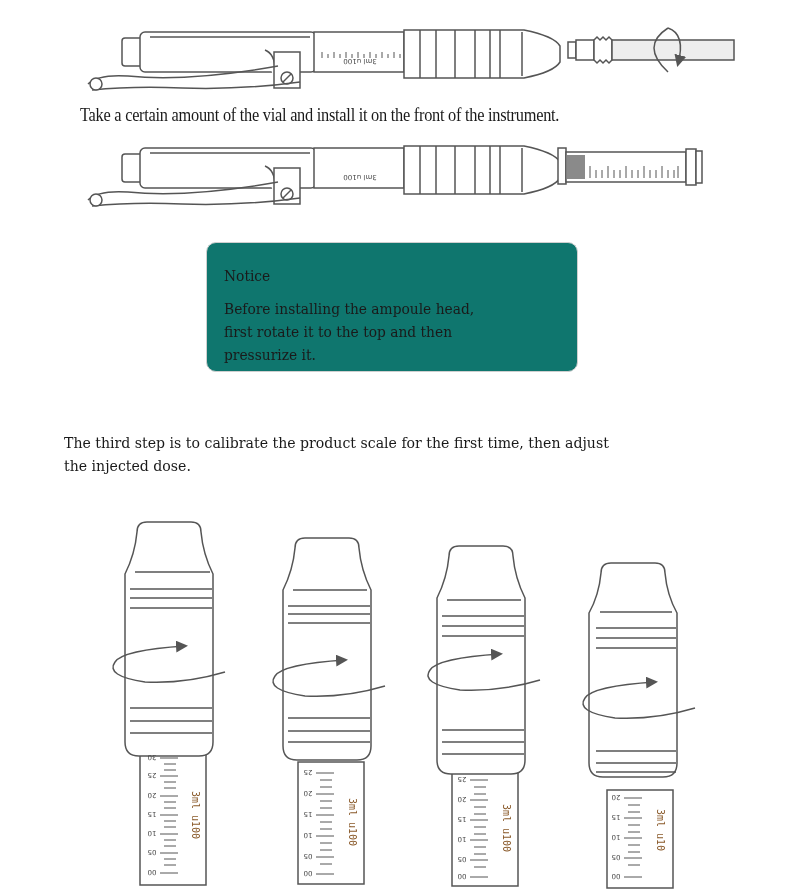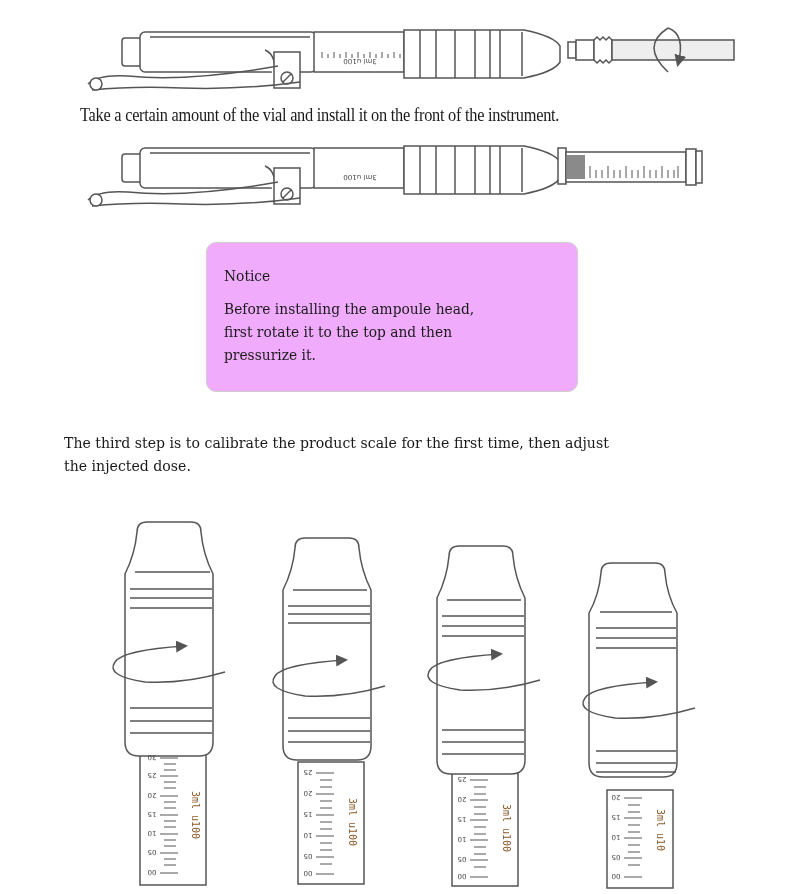--- a/index.html
+++ b/index.html
@@ -1,19 +1,19 @@
 <!DOCTYPE html>
 <html><head>
 <meta charset="utf-8">
 <style>
   html,body{margin:0;padding:0;background:#ffffff;}
   body{width:800px;height:894px;position:relative;overflow:hidden;font-family:"DejaVu Serif",serif;color:#1a1a1a;}
   .abs{position:absolute;}
   .cap1{left:80px;top:104px;font-family:"Liberation Serif",serif;font-size:19px;letter-spacing:-0.3px;transform:scaleX(0.86);transform-origin:left top;white-space:nowrap;}
-  .notice{left:206px;top:242px;width:372px;height:150px;border:1.5px solid #cfcfcf;border-radius:10px;box-sizing:border-box;background:#f0abfc;}
+  .notice{left:206px;top:242px;width:372px;height:130px;border:1.5px solid #cfcfcf;border-radius:10px;box-sizing:border-box;background:#0f766e;}
   .notice .title{position:absolute;left:17px;top:24px;font-family:"DejaVu Serif",serif;font-size:15px;transform:scaleX(0.92);transform-origin:left top;}
   .notice .body{position:absolute;left:17px;top:55px;width:360px;font-family:"DejaVu Serif",serif;font-size:15px;line-height:23px;transform:scaleX(0.92);transform-origin:left top;}
   .cap2{left:64px;top:432px;width:760px;font-family:"DejaVu Serif",serif;font-size:15.5px;line-height:23px;transform:scaleX(0.91);transform-origin:left top;}
   svg{position:absolute;left:0;top:0;}
   .scale-lbl{font-family:"DejaVu Sans",sans-serif;font-size:7px;fill:#444;}
   .unit-lbl{font-family:"DejaVu Sans Mono",monospace;font-size:10px;fill:#8a5a2a;}
 </style>
 </head>
 <body>
 

